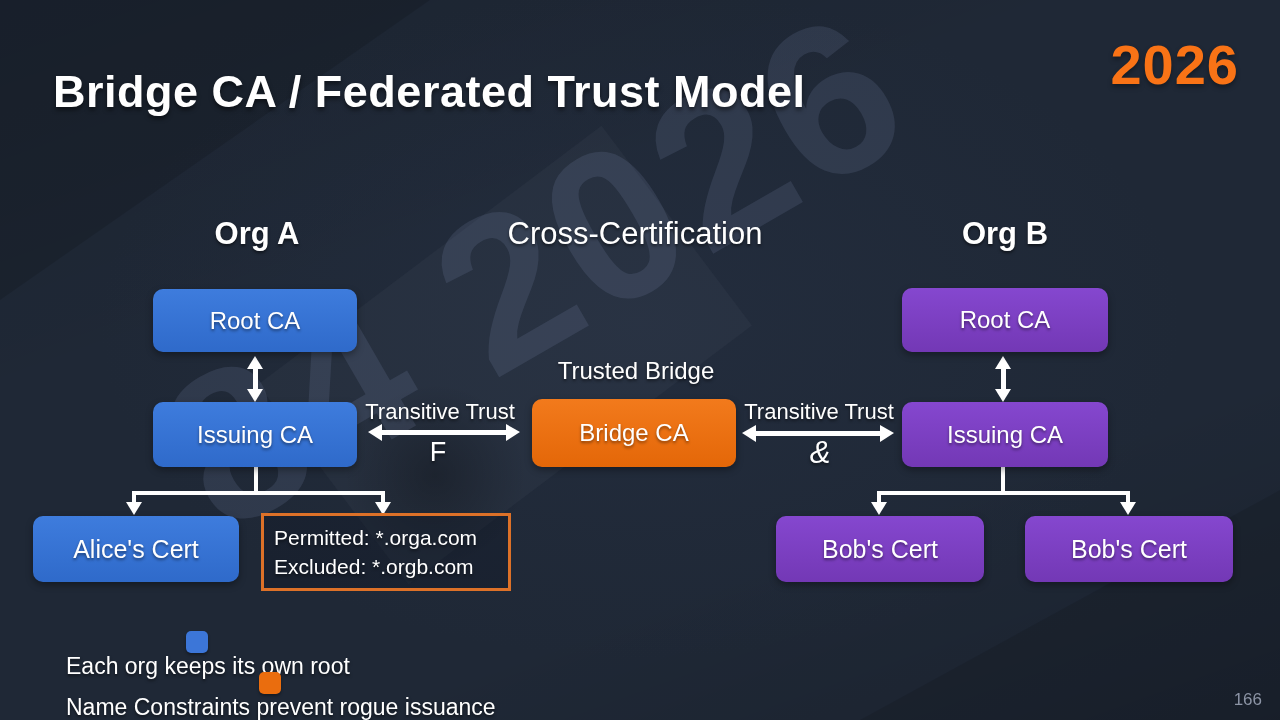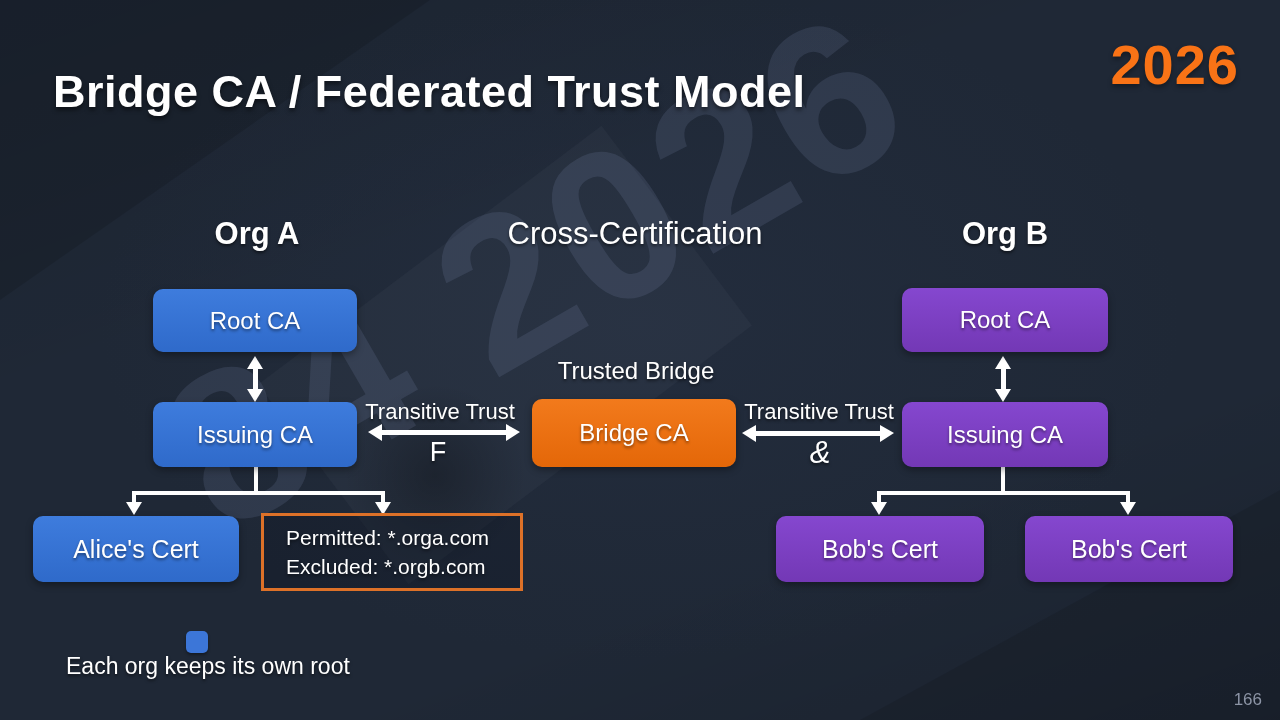--- a/index.html
+++ b/index.html
@@ -54,21 +54,21 @@
   .a-cert    { left:33px;  top:516px; width:206px; height:66px; font-size:25px;text-align:right; }
   .bridge    { left:532px; top:399px; width:204px; height:68px; }
   .b-root    { left:902px; top:288px; width:206px; height:64px; }
   .b-issuing { left:902px; top:402px; width:206px; height:65px; }
   .b-cert1   { left:776px; top:516px; width:208px; height:66px; font-size:25px; }
   .b-cert2   { left:1025px; top:516px; width:208px; height:66px; font-size:25px; }
   
   .constraints {
     position:absolute; left:261px; top:513px; width:234px; height:72px;
     border:3px solid #dd7128; background:rgba(14,20,34,0.30);
-    display:flex; flex-direction:column; justify-content:center; padding-left:22px;
+    display:flex; flex-direction:column; justify-content:center; padding-left:10px;
     font-size:21px; line-height:29px; white-space:nowrap;
     text-shadow:0 2px 3px rgba(0,0,0,0.5);
   }
   
   .ann { position:absolute; transform:translateX(-50%); white-space:nowrap;
     text-shadow:0 2px 3px rgba(0,0,0,0.5); }
   .trusted-bridge { left:636px; top:357px; font-size:24px; }
   .tt-left  { left:440px; top:399px; font-size:22px; }
   .tt-right { left:819px; top:399px; font-size:22px; }
   .sub-left  { left:438px; top:437px; font-size:27px; }
@@ -159,15 +159,19 @@
 
   <div class="constraints">
     <div>Permitted: *.orga.com</div>
     <div>Excluded: *.orgb.com</div>
   </div>
 
   <div class="legend-row r1">
     <div class="swatch" style="background-color: rgb(60, 118, 216);"></div>
     <div class="legend-text">Each org keeps its own root</div>
   </div>
+  <div class="legend-row r2">
+    <div class="swatch" style="background-color: rgb(234, 109, 14);"></div>
+    <div class="legend-text">Name Constraints prevent rogue issuance</div>
+  </div>
 
   <div class="page-num">166</div>
 </div>
 
 </body></html>

